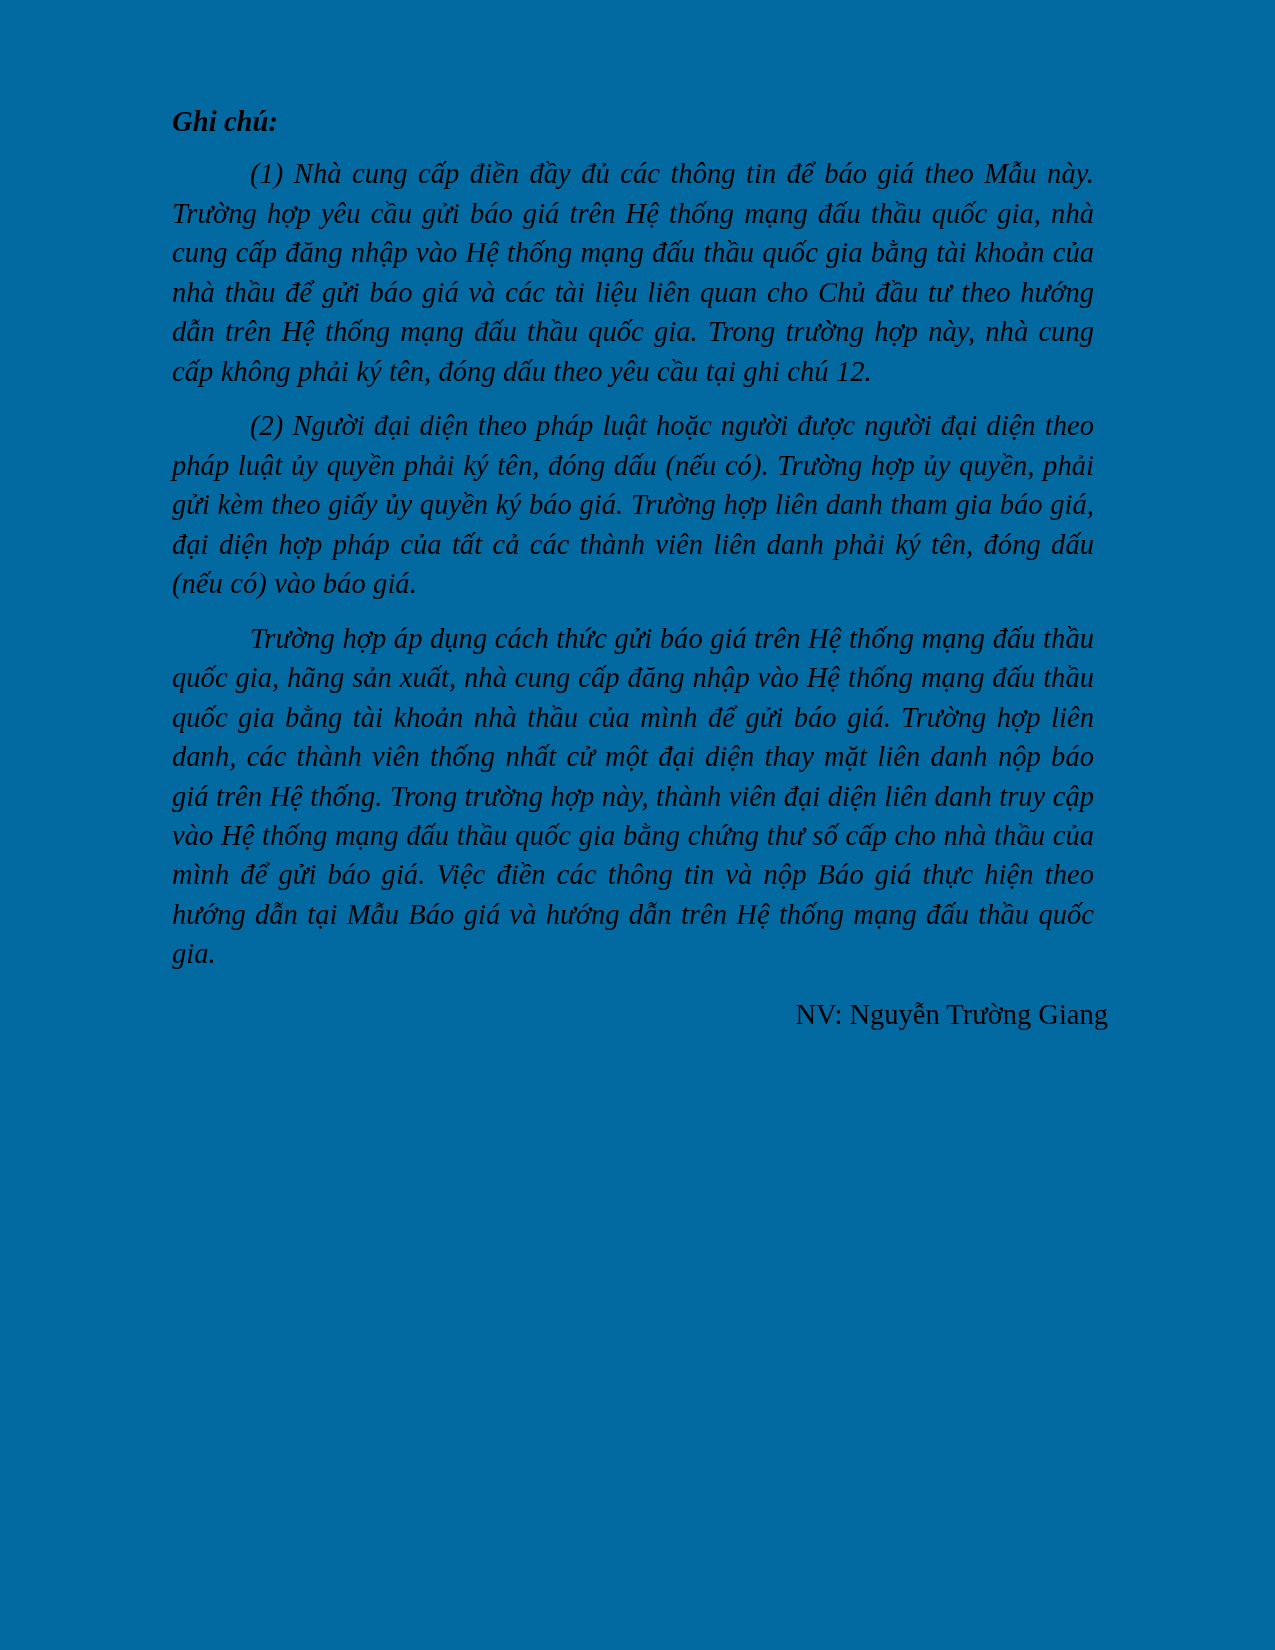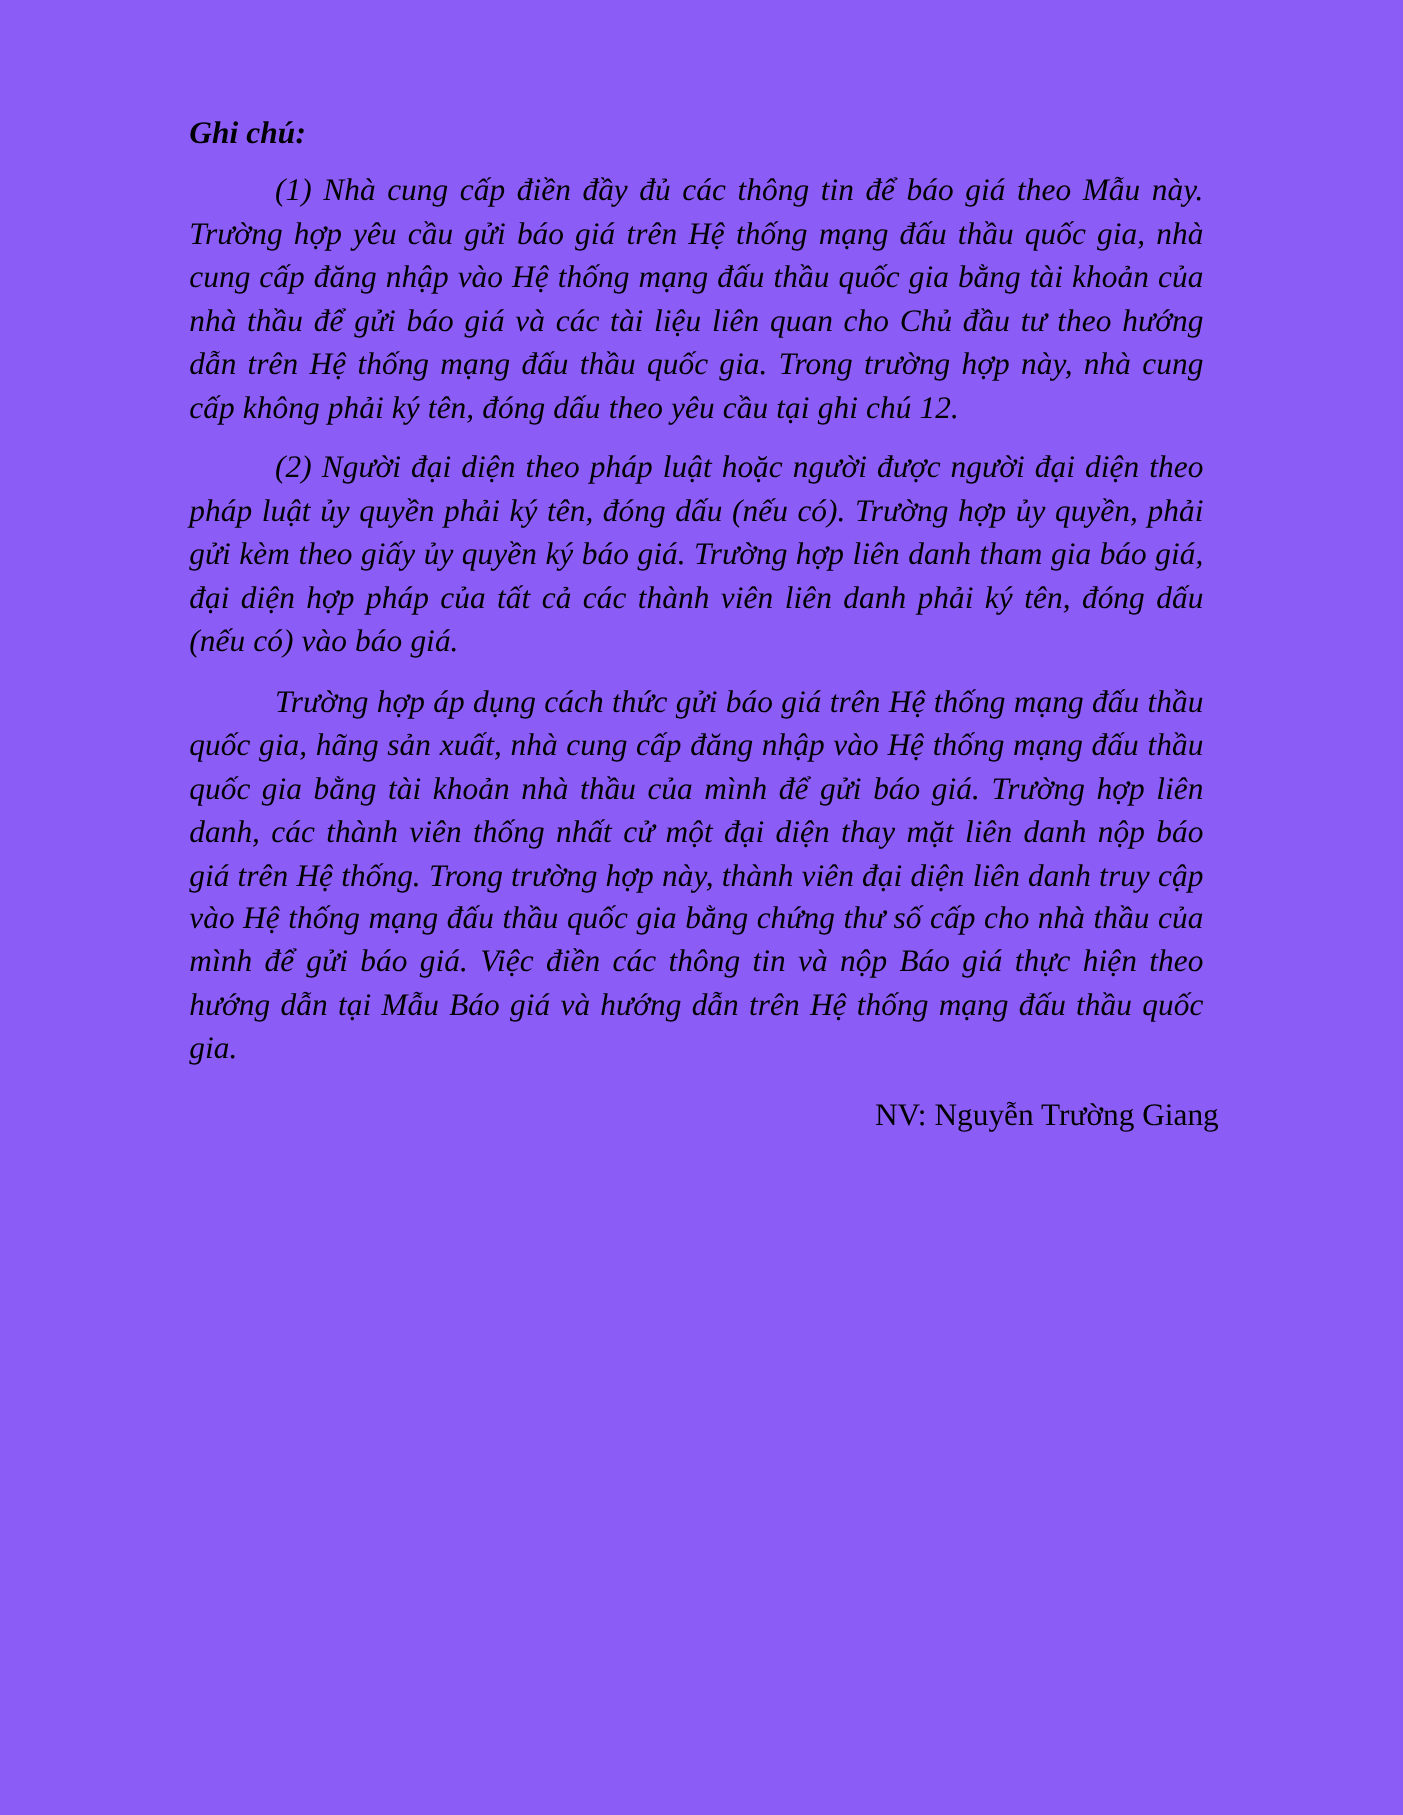--- a/index.html
+++ b/index.html
@@ -9,21 +9,21 @@
     background: #ffffff;
   }
   body {
     font-family: "Liberation Serif", "DejaVu Serif", serif;
     color: #000000;
   }
   .page {
     position: relative;
     width: 1275px;
     height: 1650px;
-    background: #8b5cf6;
+    background: #0369a1;
     margin: 0 auto;
     overflow: hidden;
     box-sizing: border-box;
   }
   .content {
     position: absolute;
     left: 172px;
     top: 104px;
     width: 938px;
   }

